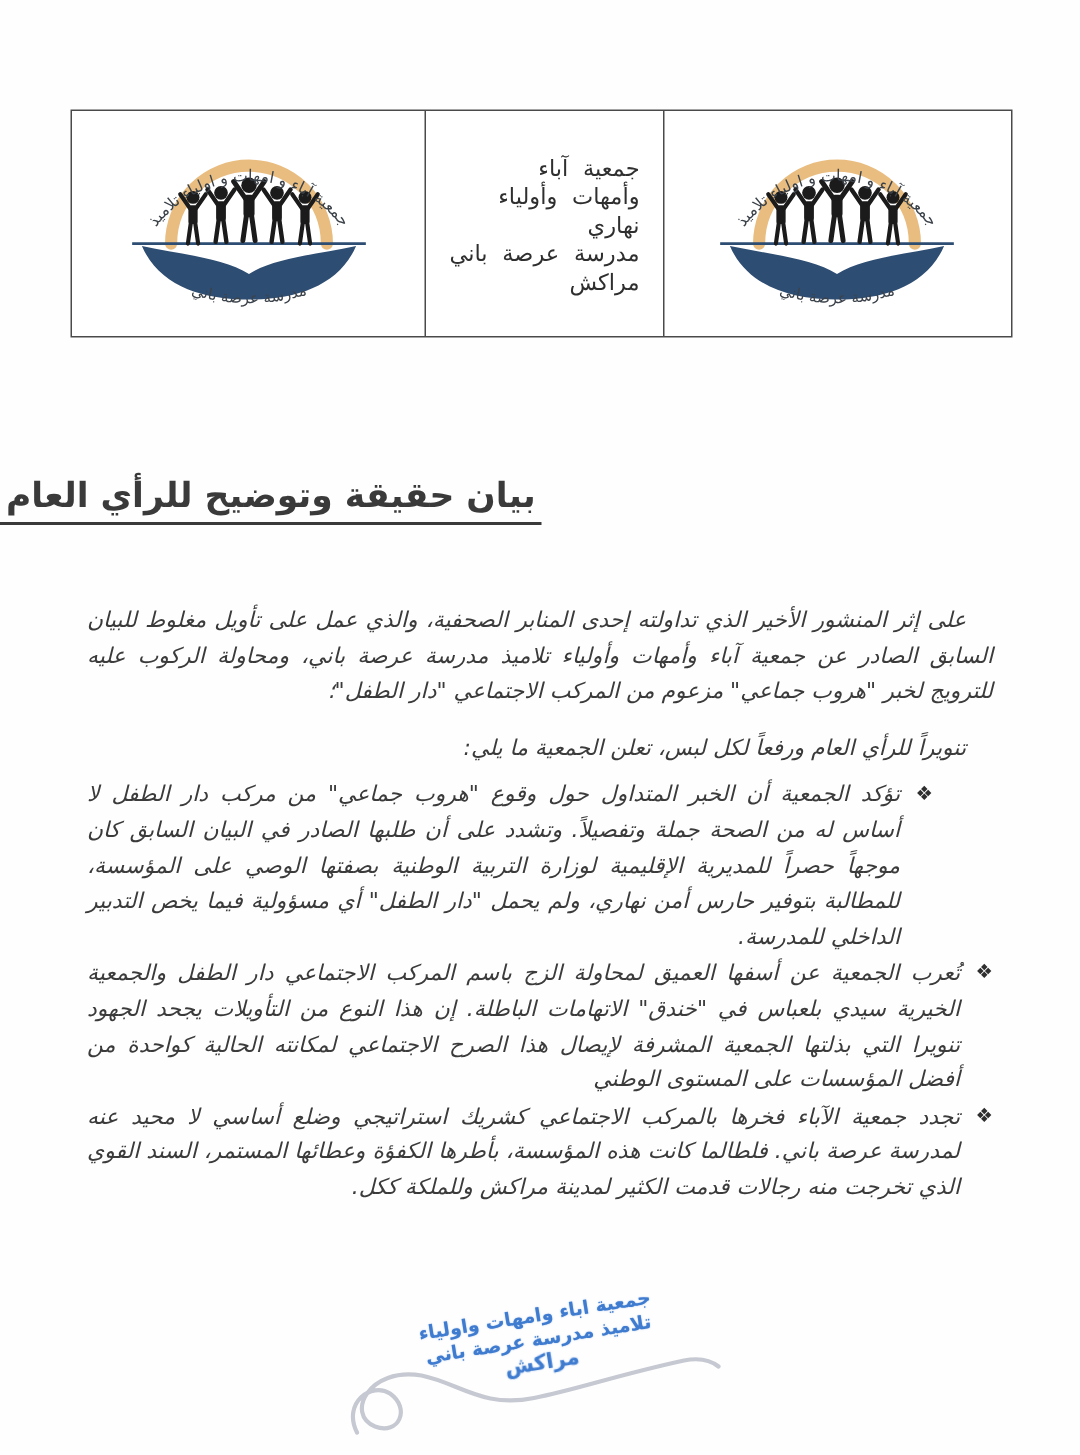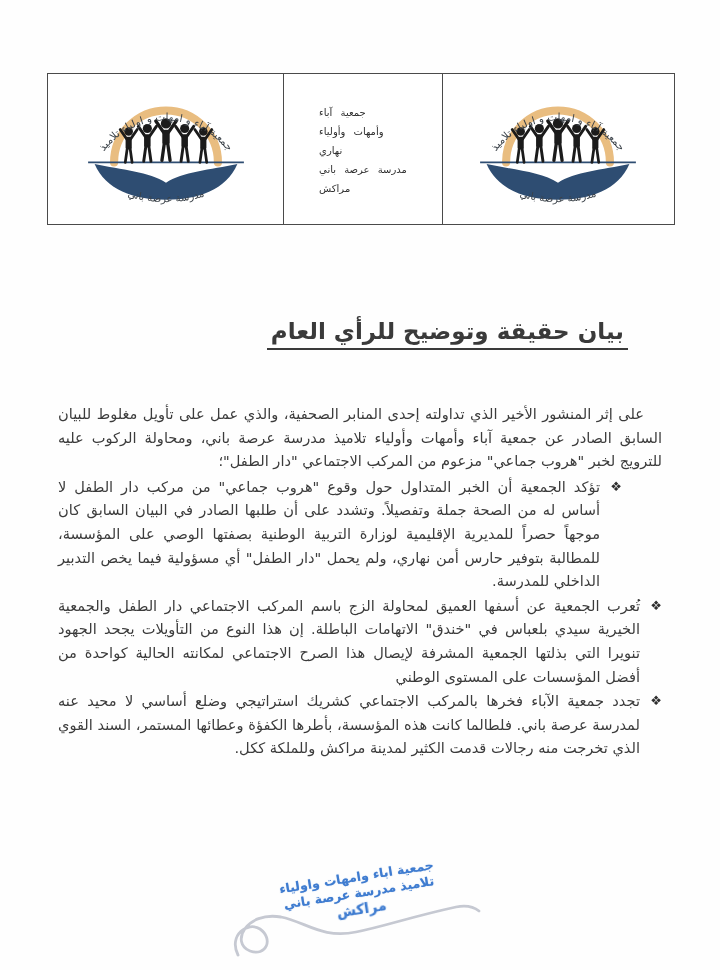--- a/index.html
+++ b/index.html
@@ -5,30 +5,30 @@
   html,body{margin:0;padding:0;background:#ffffff;}
   .page{position:relative;width:720px;height:970px;background:#fefefe;overflow:hidden;
         font-family:"DejaVu Sans",sans-serif;color:#383838;}
   
   .hdr{position:absolute;left:47px;top:73px;width:628px;height:152px;display:flex;
        border:1px solid #4a4a4a;box-sizing:border-box;background:#fff;}
   .hdr .cell{box-sizing:border-box;height:100%;display:flex;align-items:center;justify-content:center;}
   .cell-logo-l{width:237px;border-right:1px solid #4a4a4a;}
   .cell-text {width:159px;border-right:1px solid #4a4a4a;flex-direction:column;}
   .cell-logo-r{width:232px;}
-  .org-lines{direction:rtl;text-align:left;font-size:10px;line-height:19px;
+  .org-lines{direction:rtl;text-align:right;font-size:15px;line-height:19px;
              letter-spacing:1.2px;word-spacing:5px;color:#2f2f2f;margin-top:2px;}
   .logo-svg{width:214px;height:142px;}
   
-  .doc-title{position:absolute;top:318px;left:0;width:628px;text-align:right;direction:rtl;}
+  .doc-title{position:absolute;top:318px;left:0;width:628px;text-align:left;direction:rtl;}
   .doc-title span{font-size:23px;font-weight:600;color:#3a3a3a;
                   border-bottom:2px solid #3a3a3a;padding:0 4px 4px 4px;}
   
   .body-text{position:absolute;left:58px;top:402px;width:604px;direction:rtl;
-             font-size:14.6px;line-height:23.6px;text-align:justify;color:#3b3b3b;}
+             font-size:14.6px;line-height:23.6px;text-align:justify;color:#3b3b3b;font-style:italic;}
   .p-indent{text-indent:18px;margin:0 0 0 0;}
   .p-lead{text-indent:18px;margin:14px 0 8px 0;}
   ul.points{list-style:none;margin:2px 0 0 0;padding:0;}
   ul.points li{position:relative;padding-right:22px;margin:0 0 1px 0;}
   ul.points li.first{padding-right:62px;}
   ul.points li .mark{position:absolute;right:0;top:0;font-size:13px;color:#2f2f2f;}
   ul.points li.first .mark{right:40px;}
   
   .stamp{position:absolute;left:243px;top:869px;width:232px;transform:rotate(-9deg);
          direction:rtl;text-align:center;color:#3f7cd0;
@@ -110,20 +110,21 @@
       </svg>
     </div>
   </div>
 
   <div class="doc-title">
     <span>بيان حقيقة وتوضيح للرأي العام</span>
   </div>
 
   <div class="body-text">
     <p class="p-indent">على إثر المنشور الأخير الذي تداولته إحدى المنابر الصحفية، والذي عمل على تأويل مغلوط للبيان السابق الصادر عن جمعية آباء وأمهات وأولياء تلاميذ مدرسة عرصة باني، ومحاولة الركوب عليه للترويج لخبر "هروب جماعي" مزعوم من المركب الاجتماعي "دار الطفل"؛</p>
+    <p class="p-lead">تنويراً للرأي العام ورفعاً لكل لبس، تعلن الجمعية ما يلي:</p>
     <ul class="points">
       <li class="first">
         <span class="mark">❖</span>
         <span>تؤكد الجمعية أن الخبر المتداول حول وقوع "هروب جماعي" من مركب دار الطفل لا أساس له من الصحة جملة وتفصيلاً. وتشدد على أن طلبها الصادر في البيان السابق كان موجهاً حصراً للمديرية الإقليمية لوزارة التربية الوطنية بصفتها الوصي على المؤسسة، للمطالبة بتوفير حارس أمن نهاري، ولم يحمل "دار الطفل" أي مسؤولية فيما يخص التدبير الداخلي للمدرسة.</span>
       </li>
       <li>
         <span class="mark">❖</span>
         <span>تُعرب الجمعية عن أسفها العميق لمحاولة الزج باسم المركب الاجتماعي دار الطفل والجمعية الخيرية سيدي بلعباس في "خندق" الاتهامات الباطلة. إن هذا النوع من التأويلات يجحد الجهود تنويرا التي بذلتها الجمعية المشرفة لإيصال هذا الصرح الاجتماعي لمكانته الحالية كواحدة من أفضل المؤسسات على المستوى الوطني</span>
       </li>
       <li>

